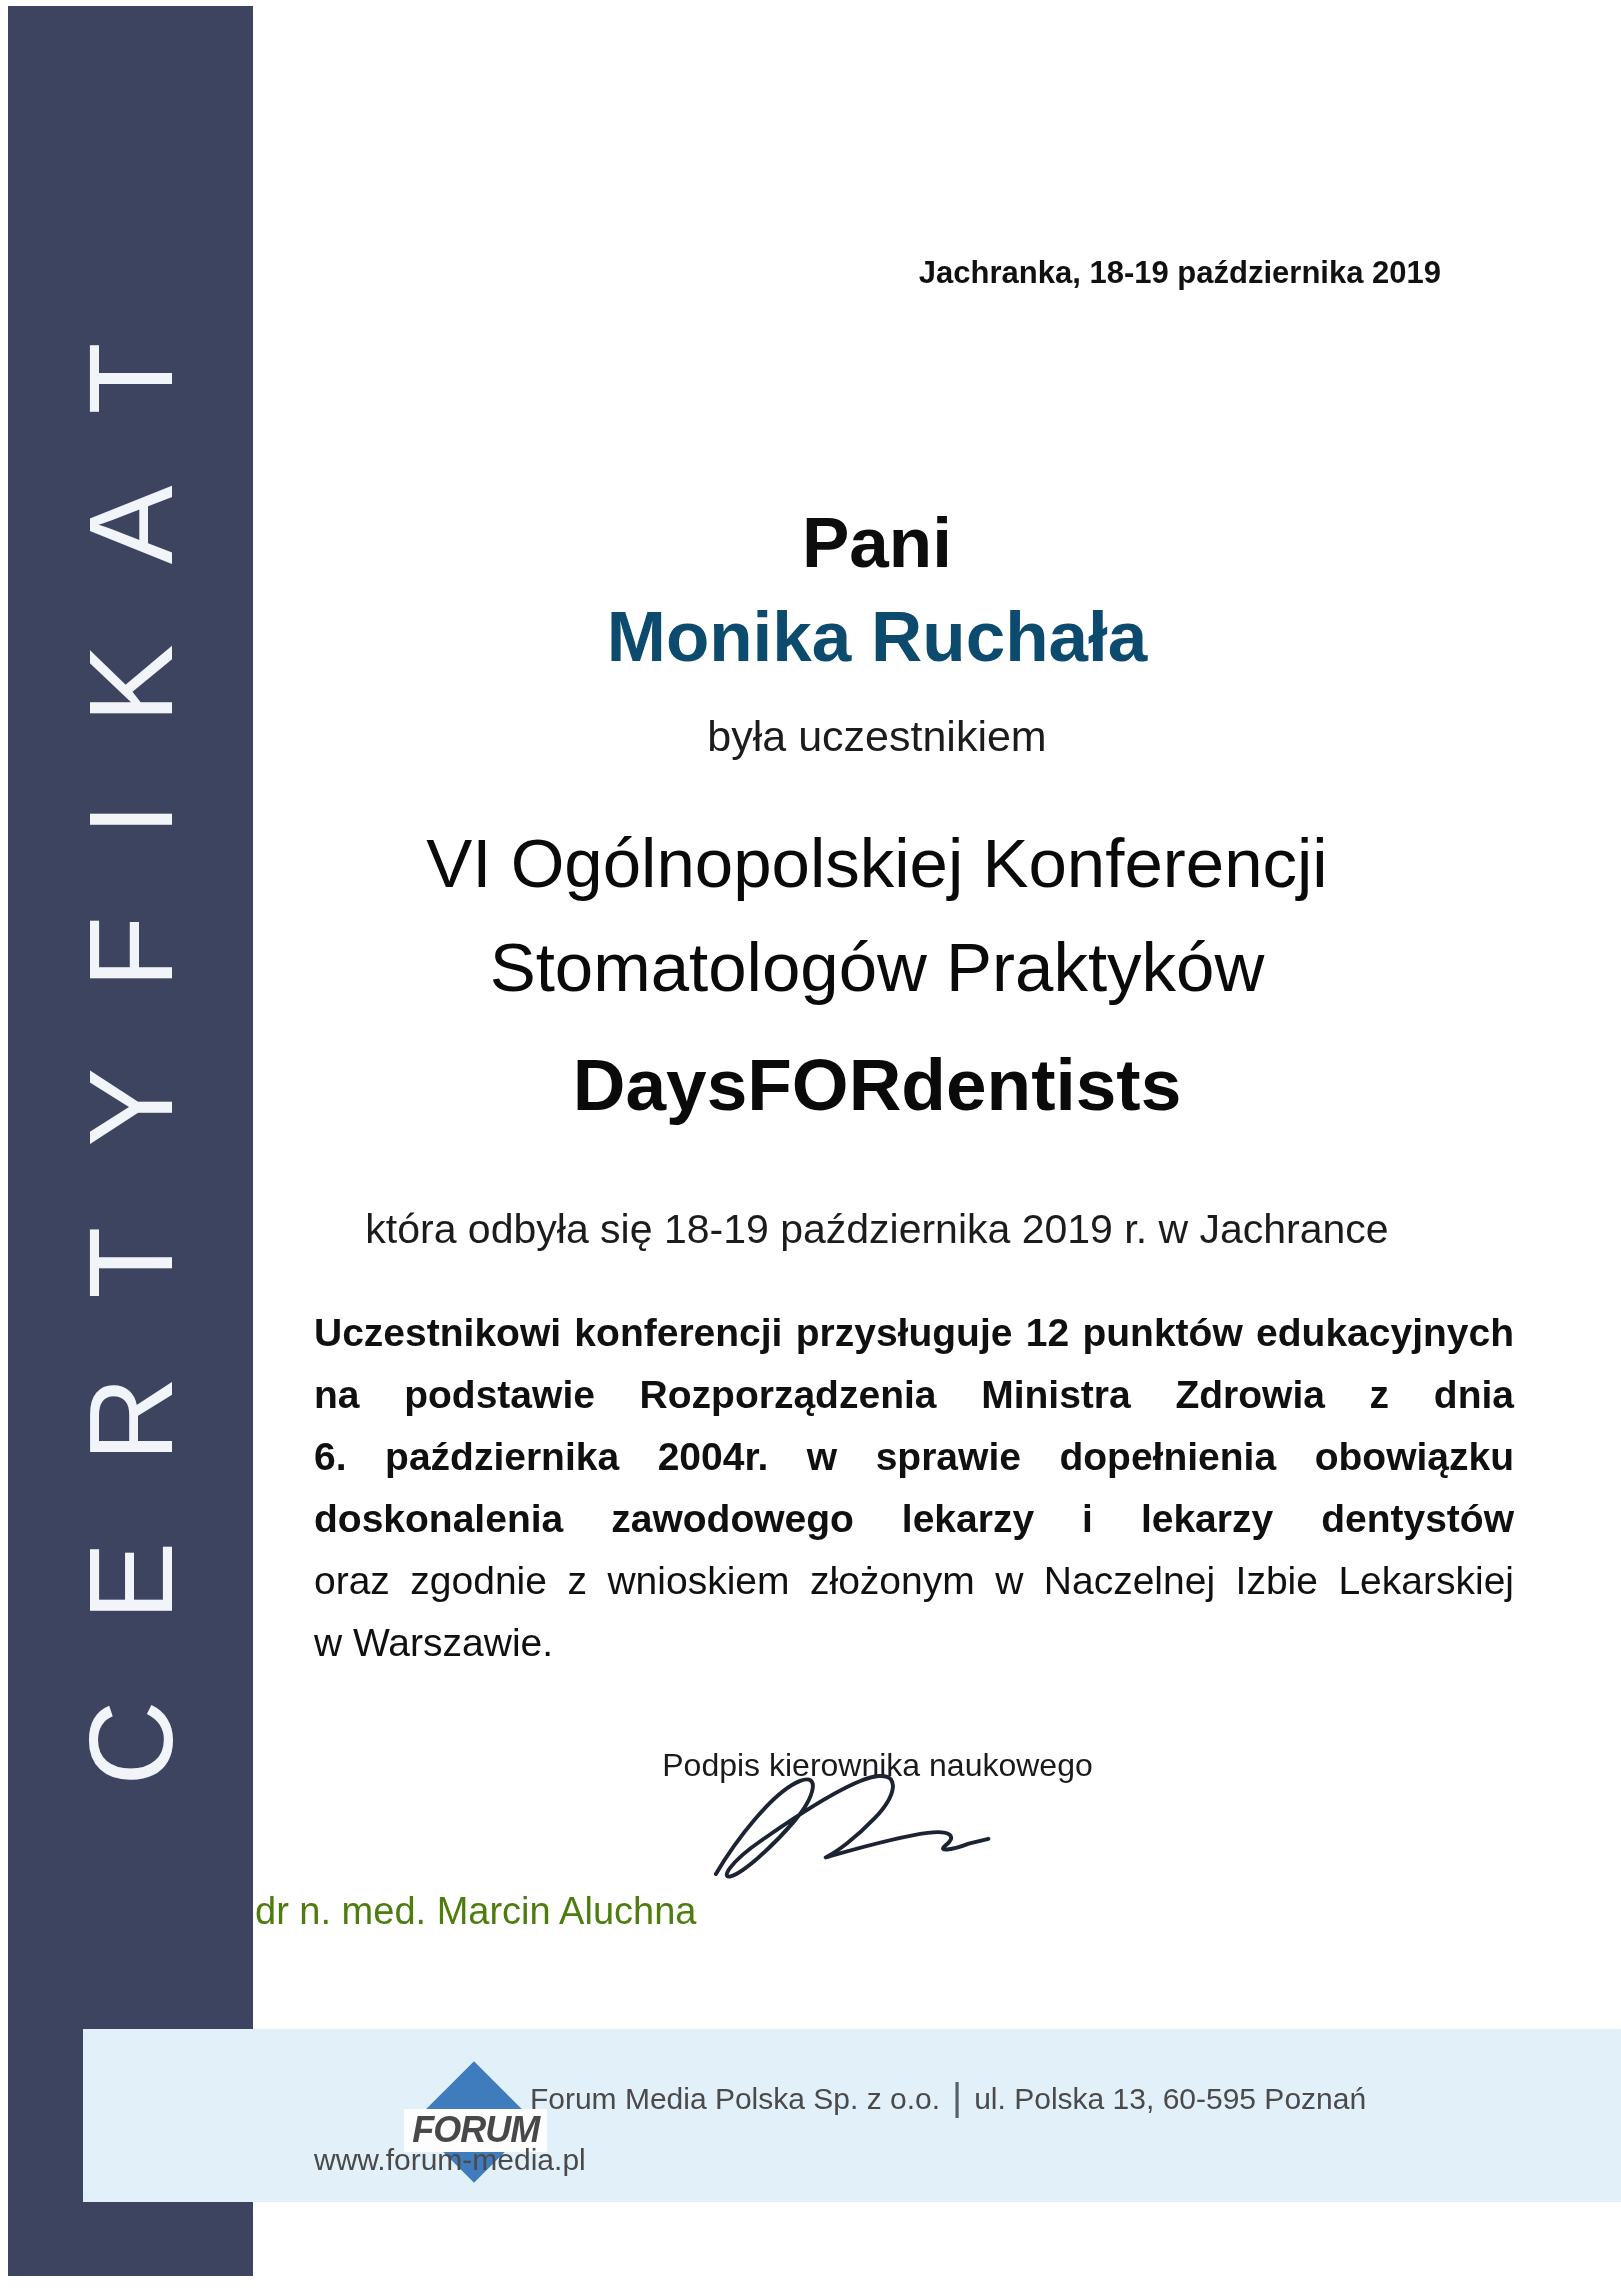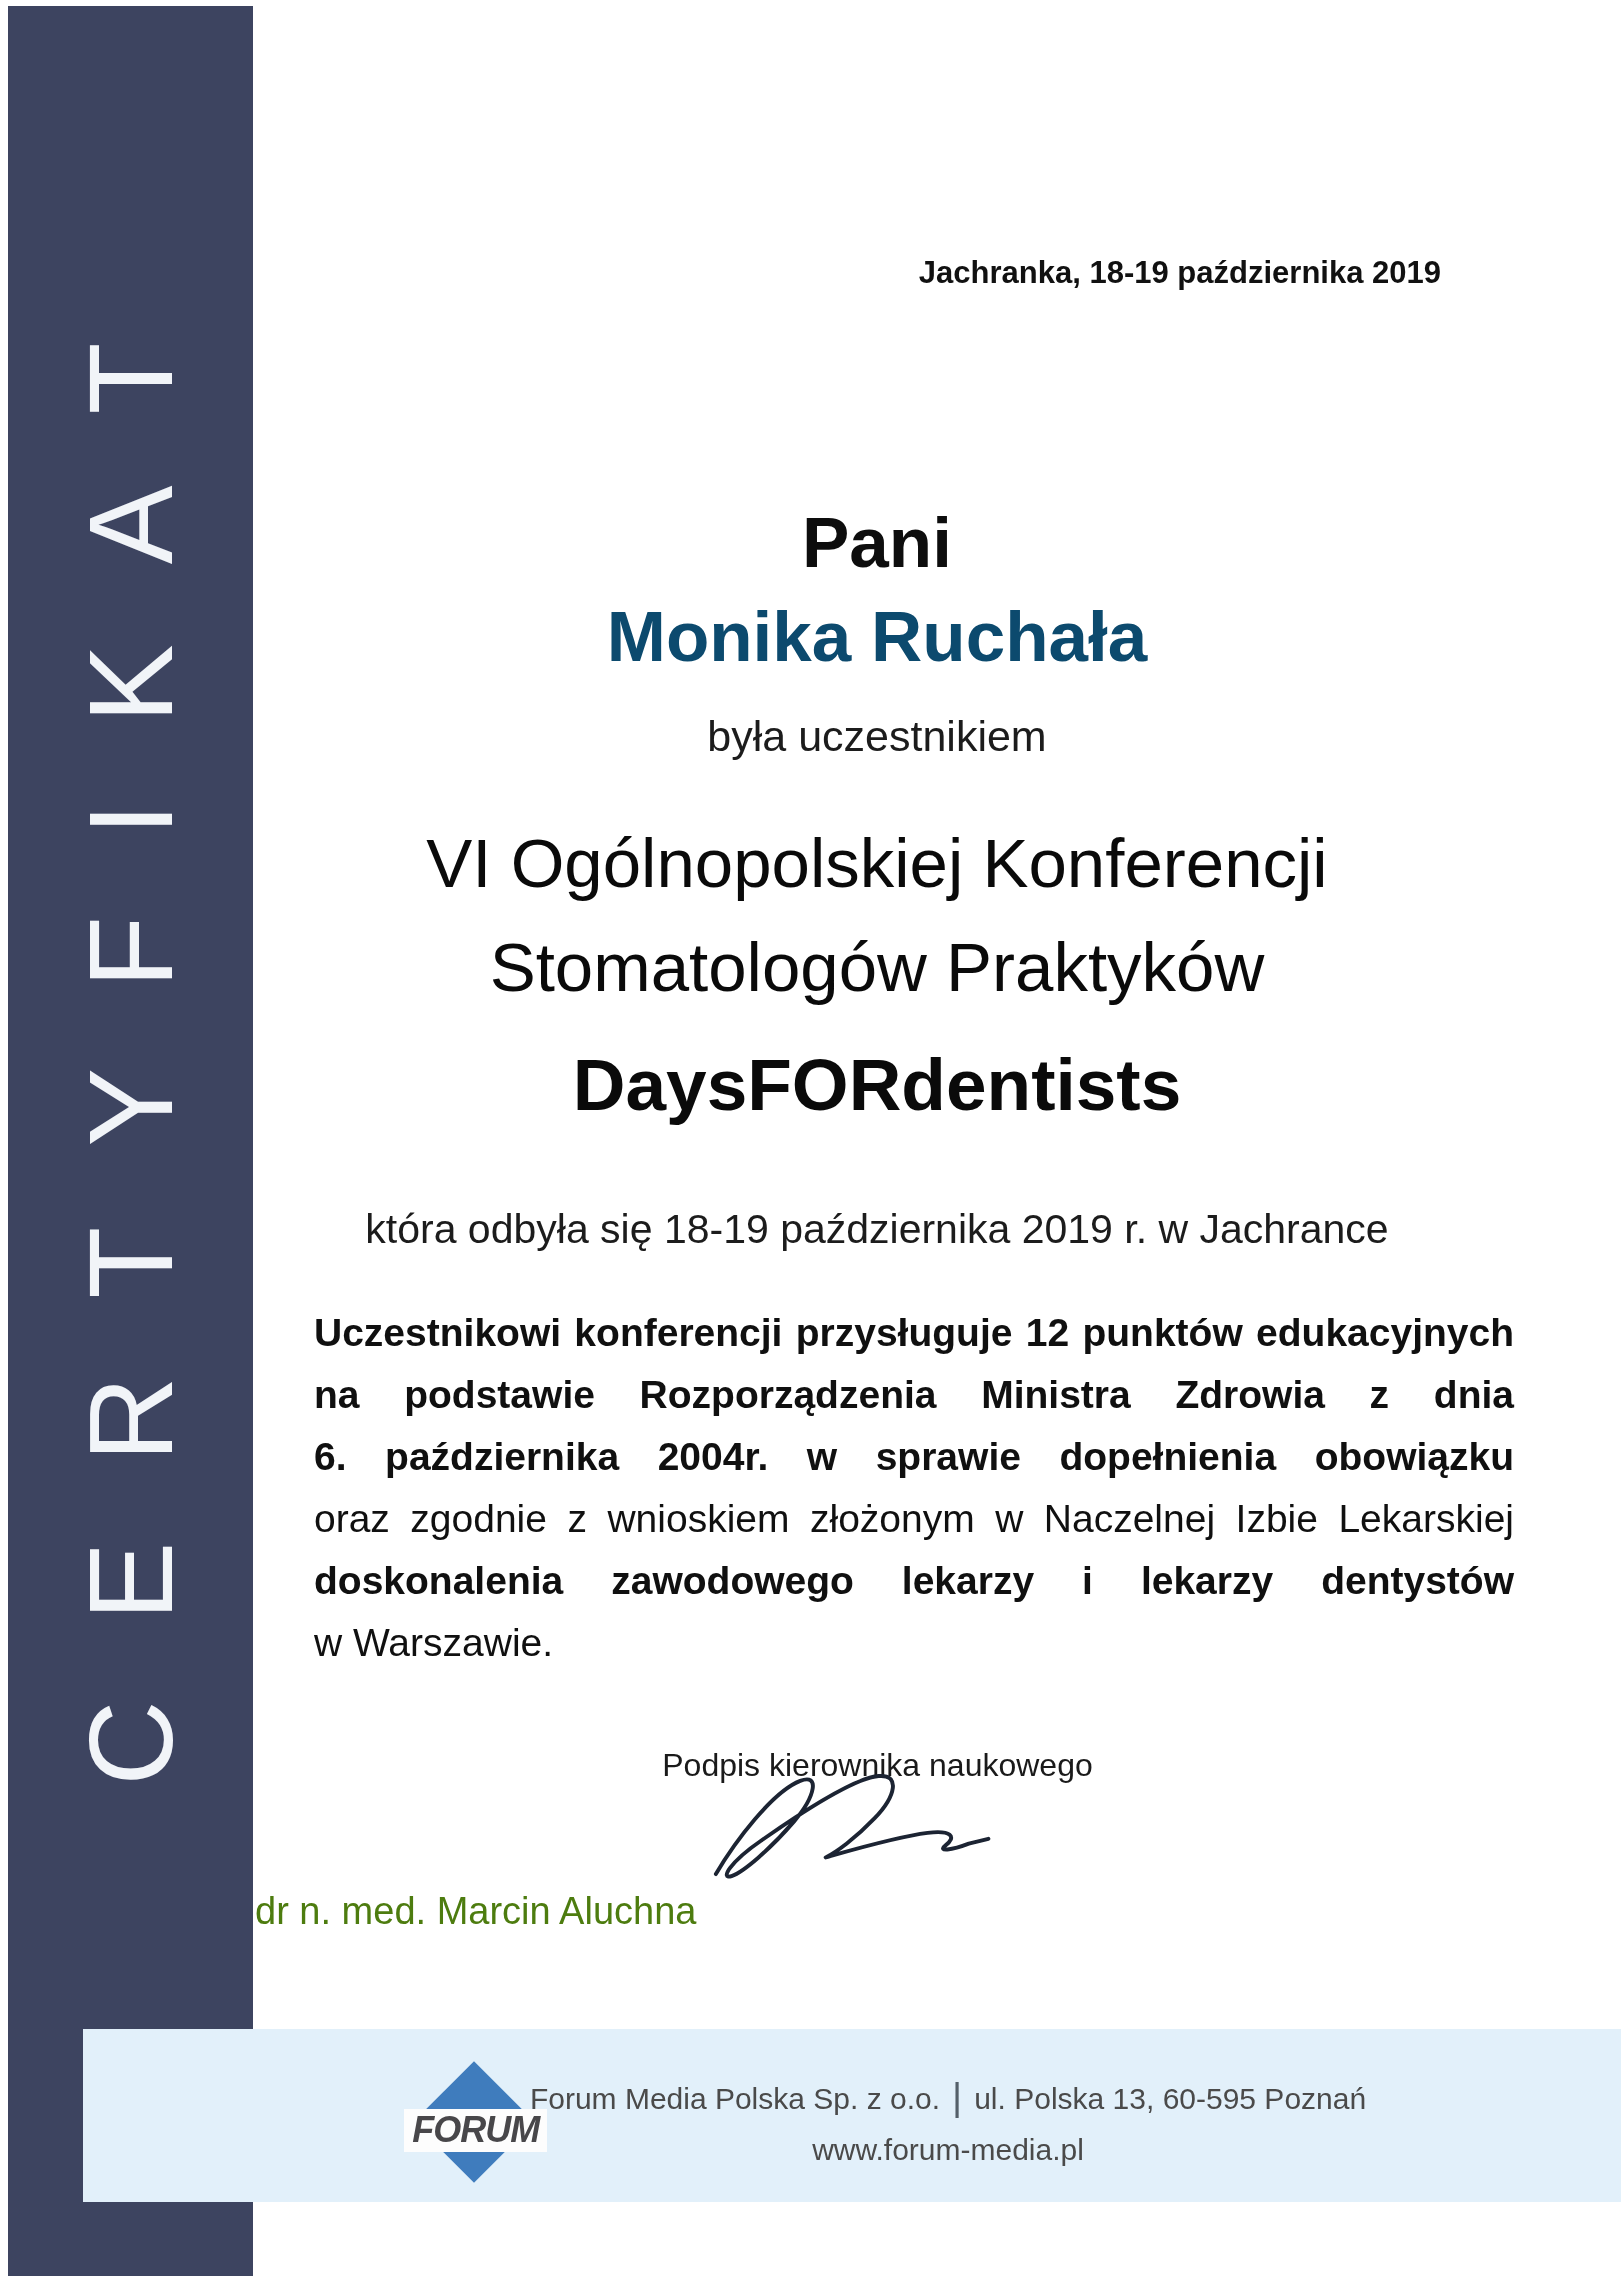--- a/index.html
+++ b/index.html
@@ -55,21 +55,21 @@
   .footer-band{position:absolute;left:83px;top:2029px;width:1538px;height:173px;background:#e2f0fa;}
   .logo{position:absolute;left:412px;top:2061px;width:127px;height:123px;}
   .logo-diamond{position:absolute;left:18.6px;top:17.6px;width:86px;height:86px;background:#3f7cbd;transform:rotate(45deg);}
   .logo-stripe{position:absolute;left:-7.8px;top:48px;width:143px;height:43px;background:#fdfdfd;}
   .logo-text{position:absolute;left:-7.8px;top:46px;width:143px;height:45px;
     display:flex;align-items:center;justify-content:center;
     font-size:36px;font-weight:800;font-style:italic;letter-spacing:-1px;color:#48474a;}
   .footer-text{position:absolute;left:314px;width:1268px;top:2082px;color:#4a4a4a;}
   .footer-line1{display:flex;justify-content:center;align-items:center;gap:12px;font-size:30px;}
   .footer-sep{font-size:39px;font-weight:300;color:#55606a;line-height:30px;transform:translateY(-2px);}
-  .footer-line2{text-align:center;font-size:30px;margin-top:17px;}
+  .footer-line2{font-size:30px;margin-top:27px;}
 </style>
 </head>
 <body>
 
 <div class="page">
 
   <div class="side-band"></div>
   <div class="band-word">CERTYFIKAT</div>
 
   <div class="date-line">Jachranka, 18-19 października 2019</div>
@@ -82,22 +82,22 @@
     <div>VI Ogólnopolskiej Konferencji</div>
     <div>Stomatologów Praktyków</div>
   </div>
   <div class="center-col event-name">DaysFORdentists</div>
   <div class="center-col event-details">która odbyła się 18-19 października 2019 r. w Jachrance</div>
 
   <div class="body-par">
     <div class="line just b">Uczestnikowi konferencji przysługuje 12 punktów edukacyjnych</div>
     <div class="line just b">na podstawie Rozporządzenia Ministra Zdrowia z dnia</div>
     <div class="line just b">6. października 2004r. w sprawie dopełnienia obowiązku</div>
+    <div class="line just b">doskonalenia zawodowego lekarzy i lekarzy dentystów</div>
     <div class="line just">oraz zgodnie z wnioskiem złożonym w Naczelnej Izbie Lekarskiej</div>
-    <div class="line just b">doskonalenia zawodowego lekarzy i lekarzy dentystów</div>
     <div class="line">w Warszawie.</div>
   </div>
 
   <div class="sig-caption">Podpis kierownika naukowego</div>
   <svg class="sig-svg" width="298" height="116" viewBox="0 0 304 118" aria-hidden="true">
     <path d="M6 106 C26 72 64 22 92 11 C112 3 108 26 86 52 C62 80 34 104 22 108
              C10 112 20 94 52 72 C92 44 146 8 172 6 C194 4 190 26 168 49
              C148 70 128 84 118 89 C136 84 190 68 222 64 C246 61 252 68 240 77
              C232 83 246 82 264 75 L284 70" fill="none" stroke="#1c2433" stroke-width="4" stroke-linecap="round" stroke-linejoin="round"></path>
   </svg>

